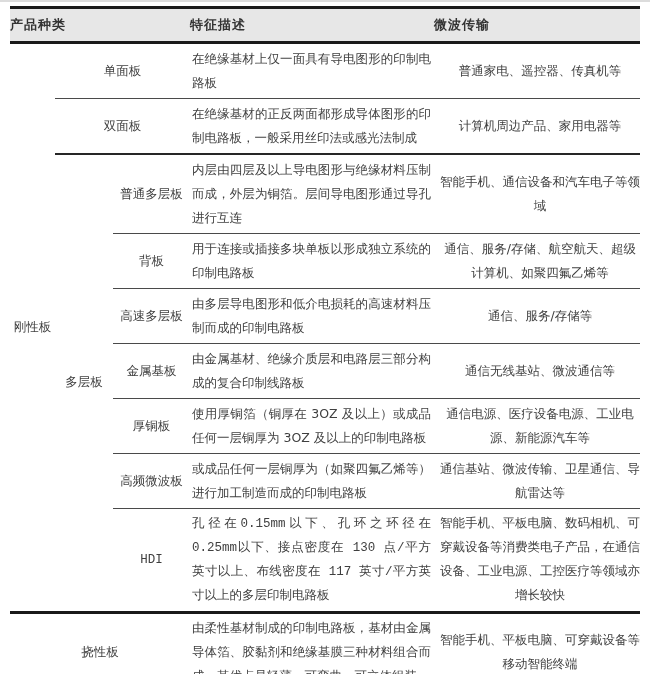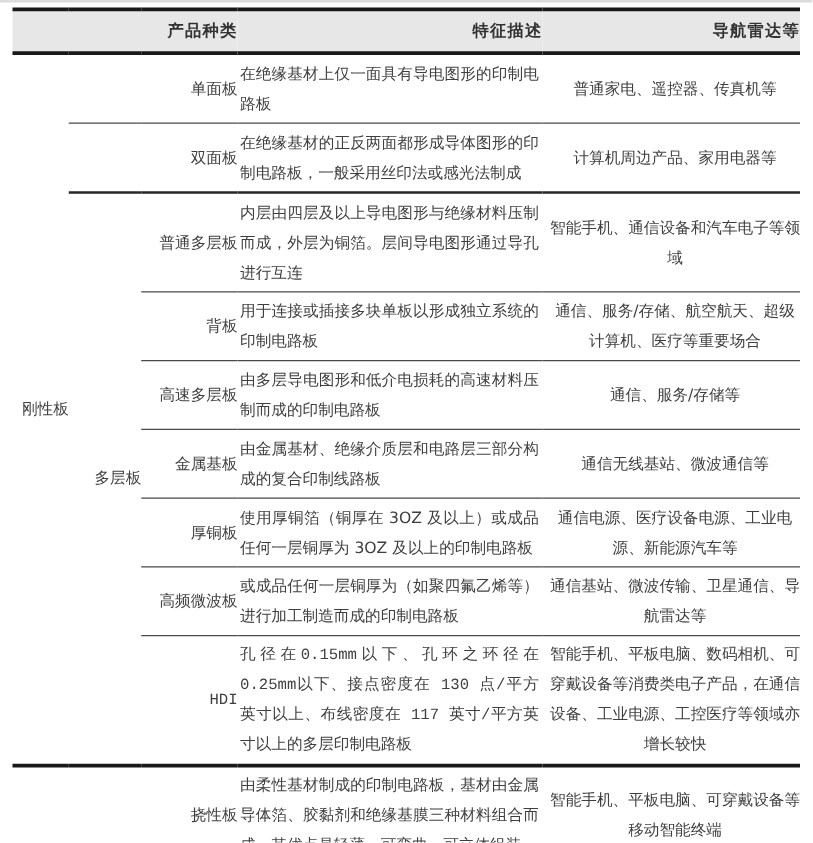--- a/index.html
+++ b/index.html
@@ -25,33 +25,33 @@
     table-layout: fixed;
   }
   th {
     background: #e7e7e7;
     border-top: 3px solid #1a1a1a;
     border-bottom: 3px solid #191919;
     font-size: 13px;
     font-weight: bold;
     color: #333333;
     height: 32px;
-    text-align: right;
+    text-align: left;
     vertical-align: middle;
     letter-spacing: 1px;
     padding: 0;
   }
   td {
     font-size: 12.5px;
     vertical-align: middle;
     color: #3f3f3f;
     padding: 0;
   }
   .grp, .type {
-    text-align: right;
+    text-align: center;
     line-height: 20px;
   }
   .desc {
     text-align: justify;
     line-height: 24px;
     padding: 3px 3px 3px 2px;
   }
   .app {
     text-align: center;
     line-height: 24px;
@@ -72,21 +72,21 @@
       <col style="width:45px">
       <col style="width:58px">
       <col style="width:77px">
       <col style="width:244px">
       <col style="width:206px">
     </colgroup>
     <thead>
       <tr>
         <th colspan="3">产品种类</th>
         <th>特征描述</th>
-        <th>导航雷达等</th>
+        <th>微波传输</th>
       </tr>
     </thead>
     <tbody>
       <tr style="height:44px">
         <td rowspan="9" class="grp bb3">刚性板</td>
         <td colspan="2" class="type bb1">单面板</td>
         <td class="desc bb1">在绝缘基材上仅一面具有导电图形的印制电路板</td>
         <td class="app bb1">普通家电、遥控器、传真机等</td>
       </tr>
       <tr style="height:47px">
@@ -96,21 +96,21 @@
       </tr>
       <tr style="height:77px">
         <td rowspan="7" class="grp bb3">多层板</td>
         <td class="type bb1">普通多层板</td>
         <td class="desc bb1">内层由四层及以上导电图形与绝缘材料压制而成，外层为铜箔。层间导电图形通过导孔进行互连</td>
         <td class="app bb1">智能手机、通信设备和汽车电子等领域</td>
       </tr>
       <tr style="height:49px">
         <td class="type bb1">背板</td>
         <td class="desc bb1">用于连接或插接多块单板以形成独立系统的印制电路板</td>
-        <td class="app bb1">通信、服务/存储、航空航天、超级计算机、医疗等重要场合</td>
+        <td class="app bb1">通信、服务/存储、航空航天、超级计算机、如聚四氟乙烯等</td>
       </tr>
       <tr style="height:50px">
         <td class="type bb1">高速多层板</td>
         <td class="desc bb1">由多层导电图形和低介电损耗的高速材料压制而成的印制电路板</td>
         <td class="app bb1">通信、服务/存储等</td>
       </tr>
       <tr style="height:51px">
         <td class="type bb1">金属基板</td>
         <td class="desc bb1">由金属基材、绝缘介质层和电路层三部分构成的复合印制线路板</td>
         <td class="app bb1">通信无线基站、微波通信等</td>

